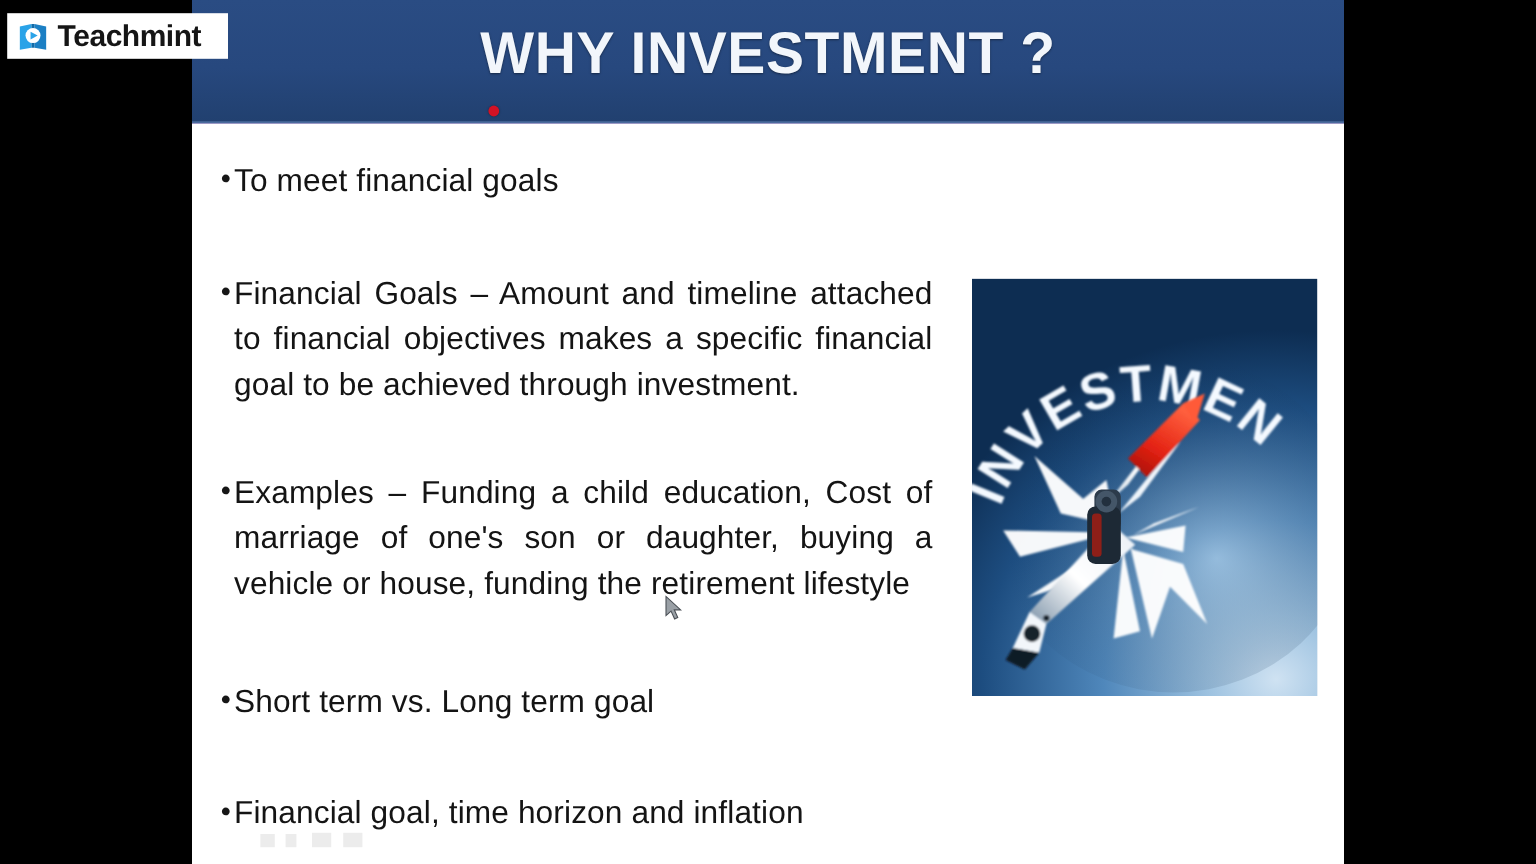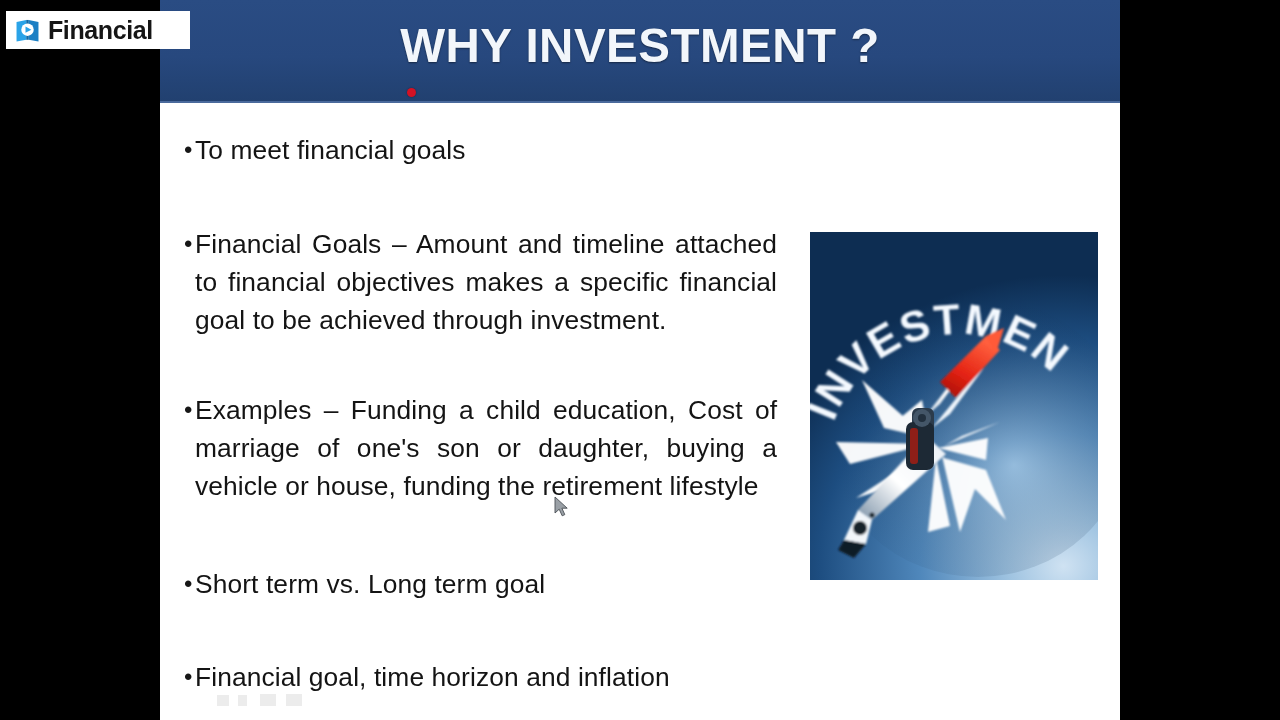--- a/index.html
+++ b/index.html
@@ -307,20 +307,20 @@
   </div>
 
   <div id="logo-plate">
     <svg id="logo-mark" viewBox="0 0 32 32">
       <path d="M3 6 L14.5 3.5 L14.5 27 L3 29 Z" fill="#2aa3e8"></path>
       <path d="M29 6 L17.5 3.5 L17.5 27 L29 29 Z" fill="#1b7fc4"></path>
       <path d="M14.5 3.5 L17.5 3.5 L17.5 27 L14.5 27 Z" fill="#0f6aa8"></path>
       <circle cx="16" cy="15" r="7.4" fill="#ffffff"></circle>
       <polygon points="13.6,11.2 20.6,15 13.6,18.8" fill="#2aa3e8"></polygon>
     </svg>
-    <div id="logo-text">Financial</div>
+    <div id="logo-text">Teachmint</div>
   </div>
 
   <svg id="cursor" viewBox="0 0 16 22">
     <polygon points="1,1 1,17 5.2,13.2 8.2,19.8 10.8,18.6 7.9,12.2 13.2,12.2" fill="#9aa0a6" stroke="#4a4f55" stroke-width="0.9"></polygon>
   </svg>
 
 </div>
 
 </body></html>

